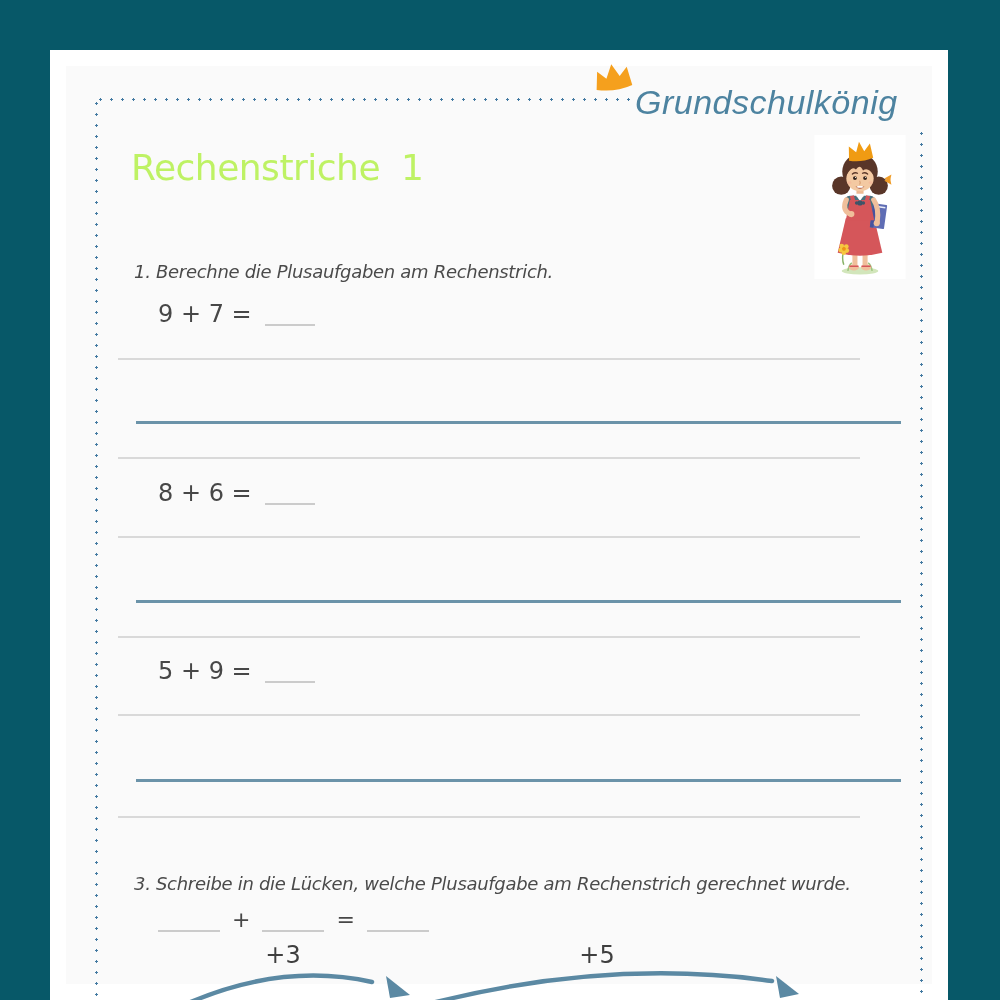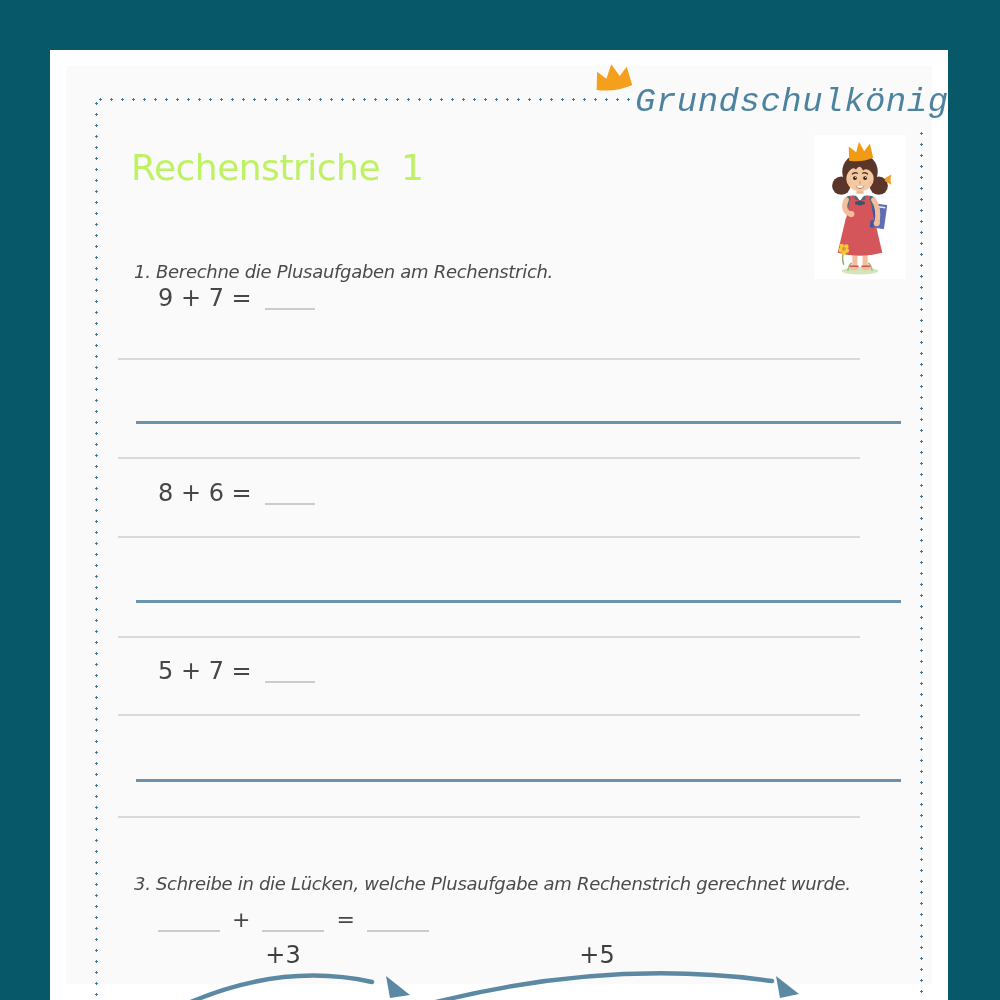--- a/index.html
+++ b/index.html
@@ -5,21 +5,21 @@
   html,body{margin:0;padding:0;background:#075868;overflow:hidden;}
   .stage{position:relative;width:1000px;height:1000px;background:#075868;overflow:hidden;
          font-family:"DejaVu Sans", sans-serif;}
   .paper{position:absolute;left:50px;top:50px;width:898px;height:950px;background:#fafafa;
          box-shadow:inset 0 0 0 16px #ffffff;}
   .dots{position:absolute;background-image:radial-gradient(circle 1.4px at 50% 50%, #4279a1 98%, transparent 100%);}
   .dots-top{left:95px;top:98px;width:538px;height:3px;background-size:11px 3px;}
   .dots-left{left:95px;top:98px;width:3px;height:902px;background-size:3px 11px;}
   .dots-right{left:920px;top:128px;width:3px;height:872px;background-size:3px 11px;}
   .logo{position:absolute;left:635px;top:83px;}
-  .logo-text{font-family:Liberation Mono, monospace;font-style:italic;font-size:34px;color:#4d83a0;
+  .logo-text{font-family:Liberation Sans, sans-serif;font-style:italic;font-size:34px;color:#4d83a0;
              letter-spacing:0.5px;}
   .logo-crown{position:absolute;left:592px;top:62px;width:42px;height:30px;}
   .girl{position:absolute;left:814px;top:135px;width:92px;height:144px;}
   .title{position:absolute;left:131px;top:147px;margin:0;font-size:36px;font-weight:500;
          color:#bef264;letter-spacing:-0.5px;word-spacing:10px;white-space:nowrap;}
   .instr{position:absolute;margin:3px;font-size:18px;color:#4a4a4a;letter-spacing:-0.3px;white-space:nowrap;font-style:italic;}
   .instr1{left:131px;top:258px;}
   .instr2{left:131px;top:870px;}
   .prob{position:absolute;left:158px;font-size:24px;color:#474747;white-space:nowrap;}
   .blank{display:inline-block;width:50px;border-bottom:2px solid #cbcbcb;margin-left:13px;
@@ -108,36 +108,36 @@
         <circle cx="32" cy="114" r="2.3"></circle>
       <circle cx="29" cy="116" r="2.3"></circle>
     </g>
     <circle cx="29.2" cy="112.3" r="1.8" fill="#ef9414"></circle>
   </svg>
 
   <h1 class="title">Rechenstriche 1</h1>
 
   <p class="instr instr1">1. Berechne die Plusaufgaben am Rechenstrich.</p>
 
-  <div class="prob" style="top:284px">
+  <div class="prob" style="top:300px">
     <span>9 + 7 =</span><span class="blank"></span>
   </div>
   <div class="wline" style="top:358px"></div>
   <div class="nline" style="top:421px"></div>
   <div class="wline" style="top:457px"></div>
 
   <div class="prob" style="top:479px">
     <span>8 + 6 =</span><span class="blank"></span>
   </div>
   <div class="wline" style="top:536px"></div>
   <div class="nline" style="top:600px"></div>
   <div class="wline" style="top:636px"></div>
 
   <div class="prob" style="top:657px">
-    <span>5 + 7 =</span><span class="blank"></span>
+    <span>5 + 9 =</span><span class="blank"></span>
   </div>
   <div class="wline" style="top:714px"></div>
   <div class="nline" style="top:779px"></div>
   <div class="wline" style="top:816px"></div>
 
   <p class="instr instr2">3. Schreibe in die Lücken, welche Plusaufgabe am Rechenstrich gerechnet wurde.</p>
 
   <div class="eqrow">
     <span class="blank2"></span>
     <span class="sym">+</span>

